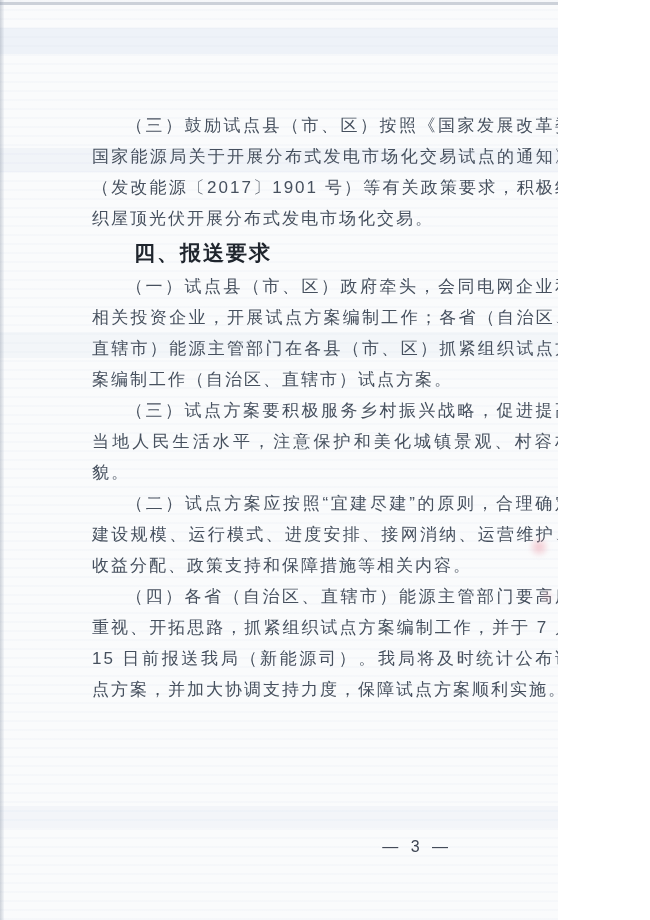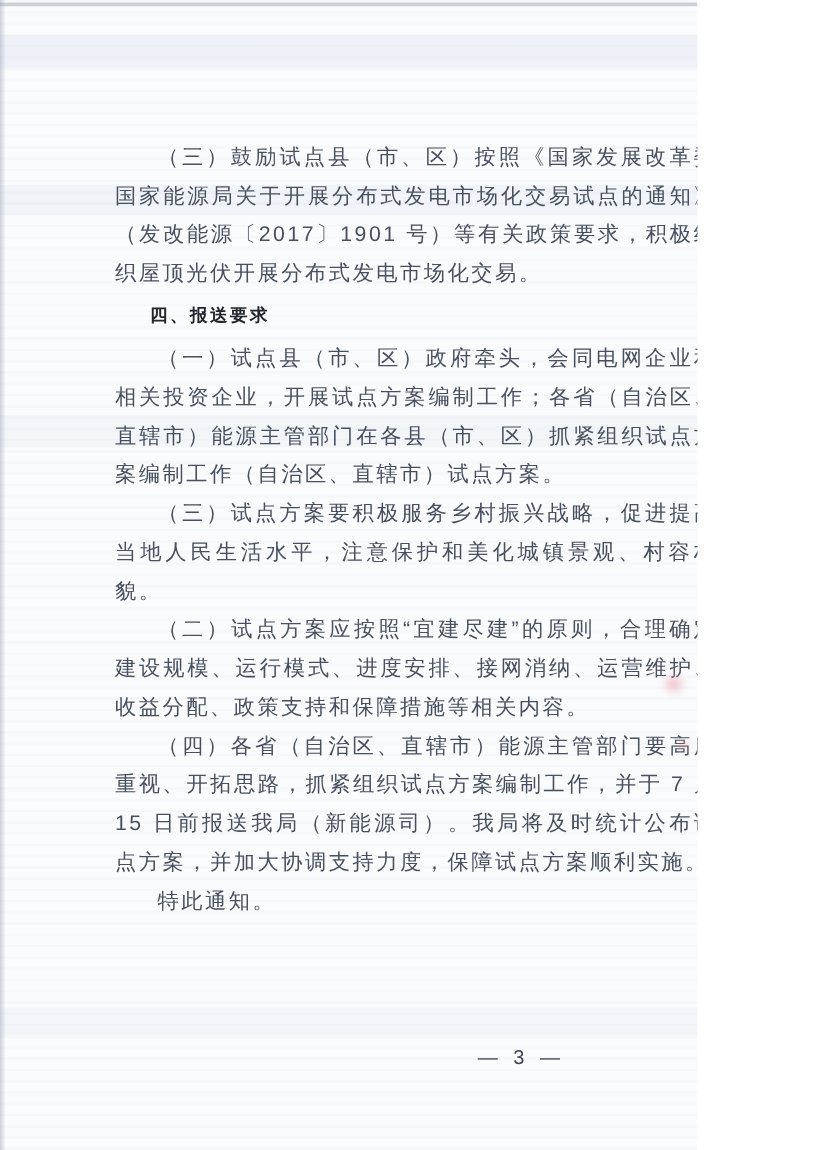--- a/index.html
+++ b/index.html
@@ -59,21 +59,21 @@
     letter-spacing: 2px;
     text-align: justify;
   }
   .body-para {
     margin: 0;
     text-indent: 2em;
   }
   .section-heading {
     margin: 3px 0 3px 0;
     text-indent: 2em;
-    font-size: 14px;
+    font-size: 21px;
     font-weight: bold;
     color: var(--heading-ink, #20262e);
     letter-spacing: 2px;
   }
   .closing {
     margin-top: 0;
   }
   .contact {
     margin-top: 38px;
   }
@@ -120,21 +120,20 @@
     <h3 class="section-heading">四、报送要求</h3>
 
     <p class="body-para">（一）试点县（市、区）政府牵头，会同电网企业和相关投资企业，开展试点方案编制工作；各省（自治区、直辖市）能源主管部门在各县（市、区）抓紧组织试点方案编制工作（自治区、直辖市）试点方案。</p>
 
     <p class="body-para">（三）试点方案要积极服务乡村振兴战略，促进提高当地人民生活水平，注意保护和美化城镇景观、村容村貌。</p>
 
     <p class="body-para">（二）试点方案应按照“宜建尽建”的原则，合理确定建设规模、运行模式、进度安排、接网消纳、运营维护、收益分配、政策支持和保障措施等相关内容。</p>
 
     <p class="body-para">（四）各省（自治区、直辖市）能源主管部门要高度重视、开拓思路，抓紧组织试点方案编制工作，并于 7 月 15 日前报送我局（新能源司）。我局将及时统计公布试点方案，并加大协调支持力度，保障试点方案顺利实施。</p>
 
-    <p class="body-para closing">特此通知。</p>
 
   </div>
 
   <div class="page-number">— 3 —</div>
 
   <div class="smudge smudge-1"></div>
   <div class="smudge smudge-2"></div>
 
 </div>
 

